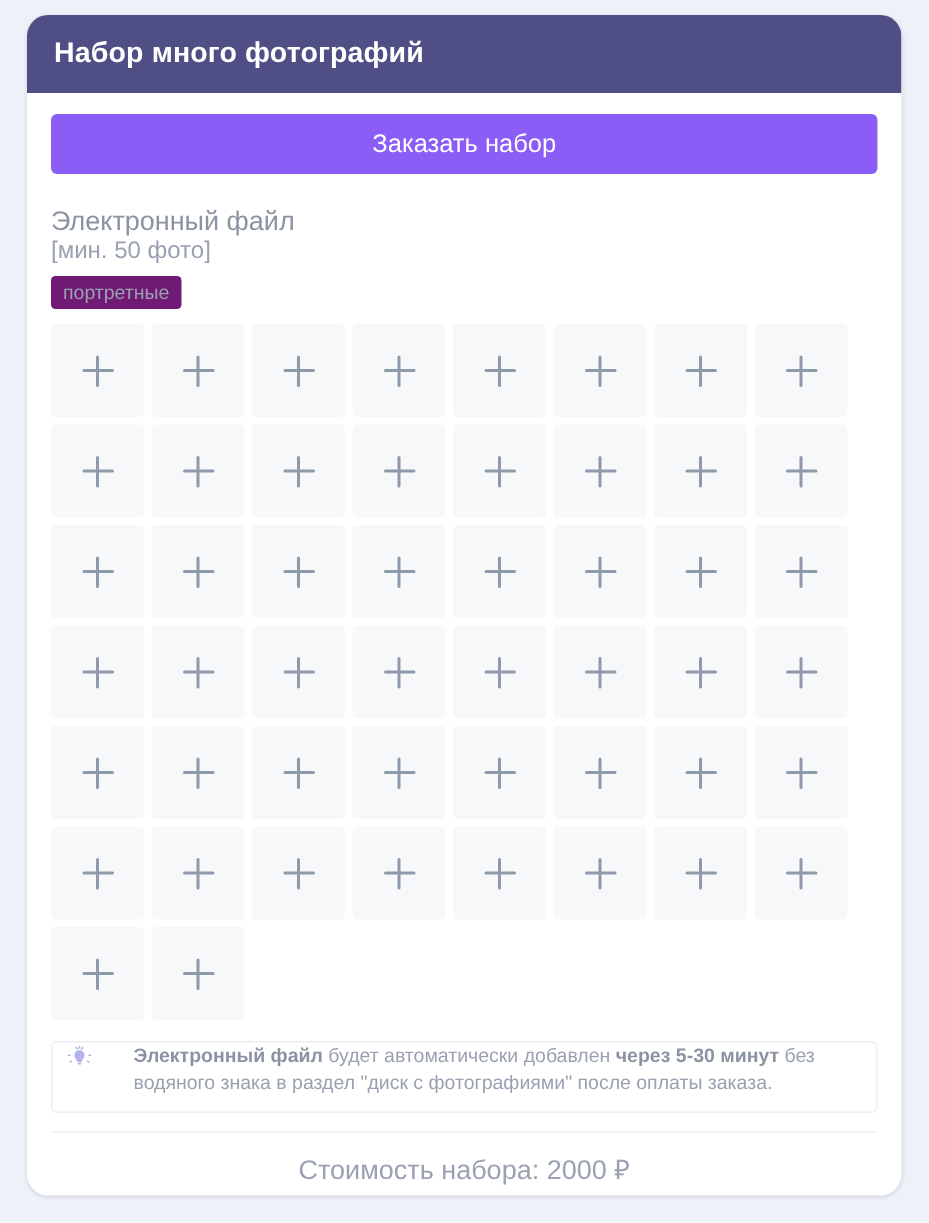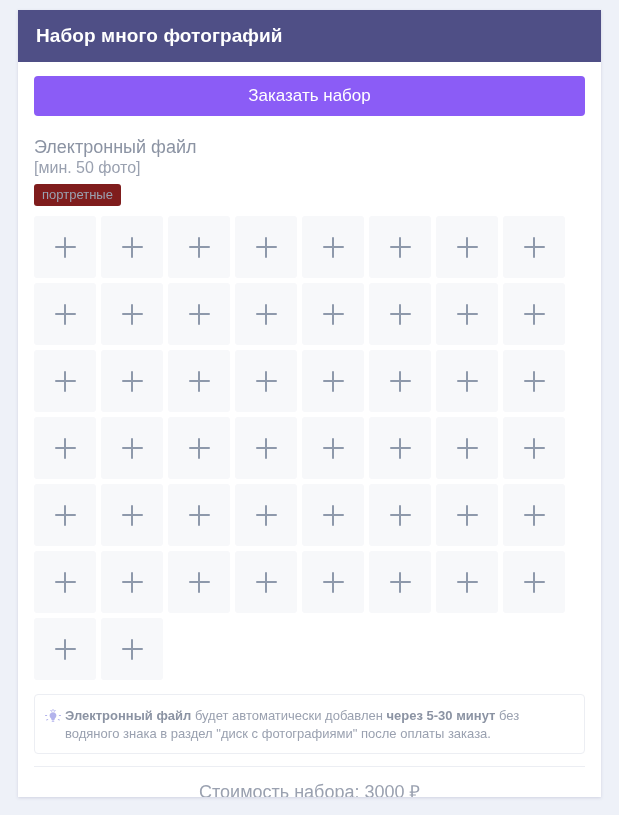--- a/index.html
+++ b/index.html
@@ -14,21 +14,21 @@
     overflow: hidden;
   }
 
   .card {
     position: absolute;
     left: 18px;
     top: 10px;
     width: 583px;
     height: 787px;
     background: #ffffff;
-    border-radius: 0;
+    border-radius: 14px;
     box-shadow: 0 1px 3px rgba(80, 80, 130, 0.18);
     box-sizing: border-box;
     overflow: hidden;
   }
 
   .card-header {
     height: 52px;
     background: #4f4f86;
     display: flex;
     align-items: center;
@@ -74,21 +74,21 @@
     font-size: 16px;
     color: #9aa1b0;
     line-height: 18px;
   }
 
   .tag-row {
     margin-top: 7px;
   }
   .tag {
     display: inline-block;
-    background: #7f1d1d;
+    background: #701a75;
     color: #9aa1b0;
     font-size: 13px;
     border-radius: 3px;
     padding: 4px 8px 5px 8px;
     line-height: 13px;
   }
 
   .photo-grid {
     margin-top: 10px;
     display: flex;
@@ -128,24 +128,24 @@
     top: 0;
     left: 9.5px;
     width: 2px;
     height: 21px;
   }
 
   .note-box {
     margin-top: 14px;
     border: 1px solid #eceef3;
     border-radius: 4px;
-    padding: 12px 10px 10px 10px;
+    padding: 0 10px 10px 10px;
     display: flex;
     align-items: flex-start;
-    gap: 4px;
+    gap: 28px;
     box-sizing: border-box;
   }
   .bulb-icon {
     flex: 0 0 auto;
     margin-top: 2px;
   }
   .note-text {
     font-size: 13px;
     line-height: 18px;
     color: #9aa1b0;
@@ -357,17 +357,17 @@
             <rect x="12.7" y="10.2" width="2.2" height="1" rx="0.5" transform="rotate(30 13.8 10.7)"></rect>
           </g>
         </svg>
       </span>
       <div class="note-text">
         <b>Электронный файл</b><span> будет автоматически добавлен </span><b>через 5-30 минут</b><span> без водяного знака в раздел "диск с фотографиями" после оплаты заказа.</span>
       </div>
     </div>
 
     <div class="card-footer">
-      <span class="footer-total">Стоимость набора: 3000 ₽</span>
+      <span class="footer-total">Стоимость набора: 2000 ₽</span>
     </div>
 
   </div>
 </div>
 
 </body></html>

